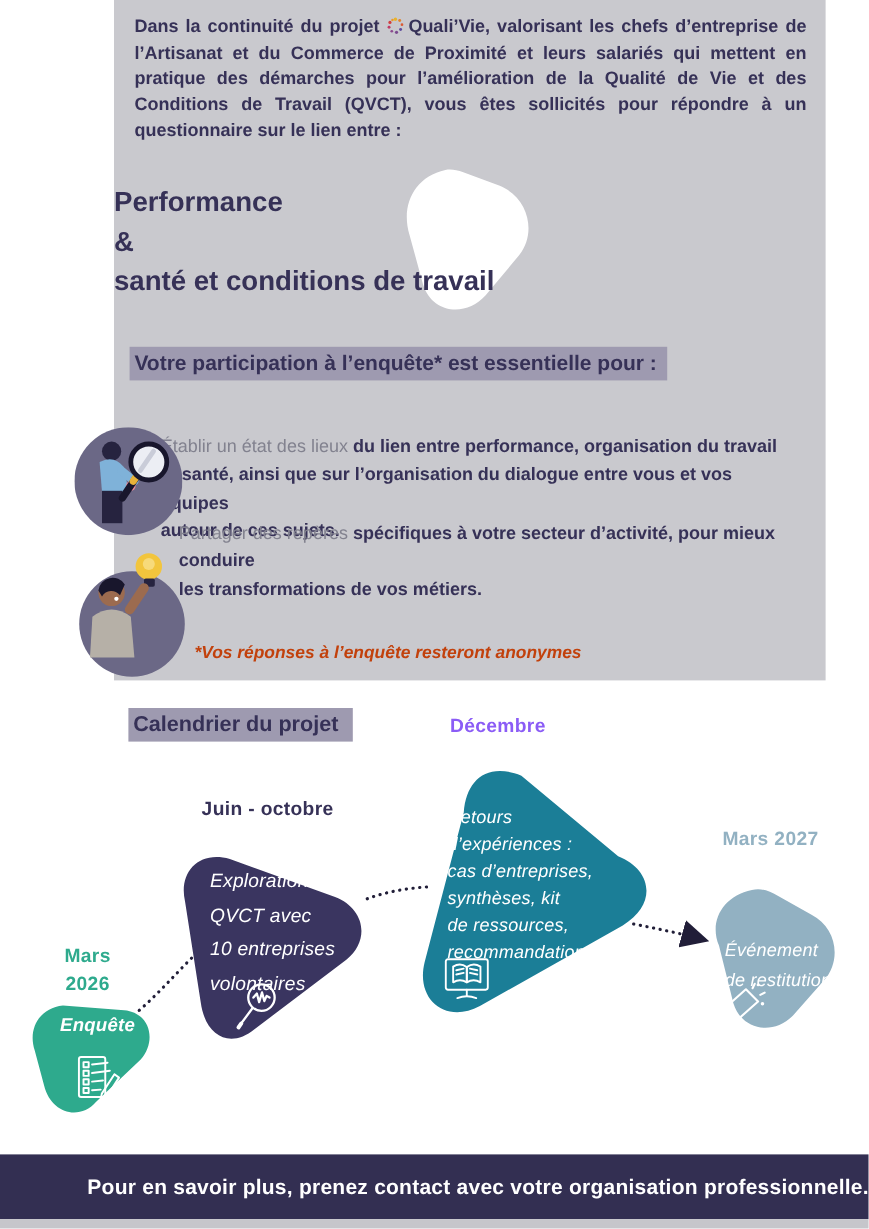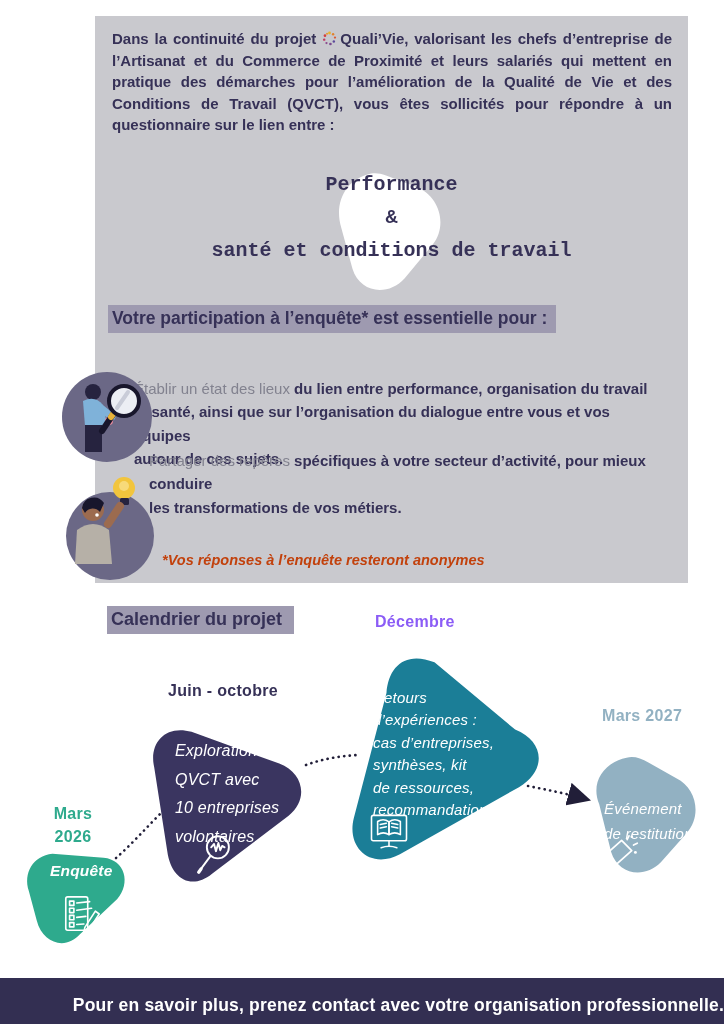--- a/index.html
+++ b/index.html
@@ -1,30 +1,30 @@
 <!DOCTYPE html>
 <html><head>
 <meta charset="utf-8">
 <style>
   html,body{margin:0;padding:0;background:#ffffff;}
   .page{position:relative;width:724px;height:1024px;background:#ffffff;overflow:hidden;
         font-family:"Liberation Sans",sans-serif;color:#363157;}
-  .abs{position:absolute;margin-top:16px;}
+  .abs{position:absolute;}
   .preline{white-space:pre-line;}
 
   .gray-panel{left:95px;top:0;width:593px;height:567px;background:#c9c9ce;}
 
   .intro{left:112px;top:12px;width:560px;font-size:15px;font-weight:700;
          line-height:21.5px;text-align:justify;color:#363157;}
   .logo-dots{display:inline-block;width:17px;height:17px;vertical-align:-3px;margin:0 2px 0 5px;}
   .brand{font-weight:800;}
 
   .white-blob{left:326px;top:136px;width:122px;height:126px;}
-  .main-title{left:95px;top:152px;width:593px;text-align:center;font-size:20px;
-              font-weight:800;line-height:33px;color:#363157;font-family:Liberation Mono, monospace;}
+  .main-title{left:95px;top:152px;width:593px;font-size:23px;
+              font-weight:800;line-height:33px;color:#363157;}
 
   .section-heading{left:108px;top:289px;background:#9e9ab0;color:#363157;
                    font-size:17.5px;font-weight:800;padding:3px 9px 4px 4px;}
 
   .bullet{color:#363157;font-size:15px;line-height:23.5px;font-weight:700;}
   .bullet .lead{color:#82828f;font-weight:400;}
   .bullet-1{left:134px;top:337px;width:534px;}
   .bullet-2{left:149px;top:409px;width:526px;}
   .bullet-3{left:156px;top:462px;width:505px;}
   .anon-note{left:162px;top:536px;font-size:14.5px;font-style:italic;font-weight:700;color:#c2410c;}

